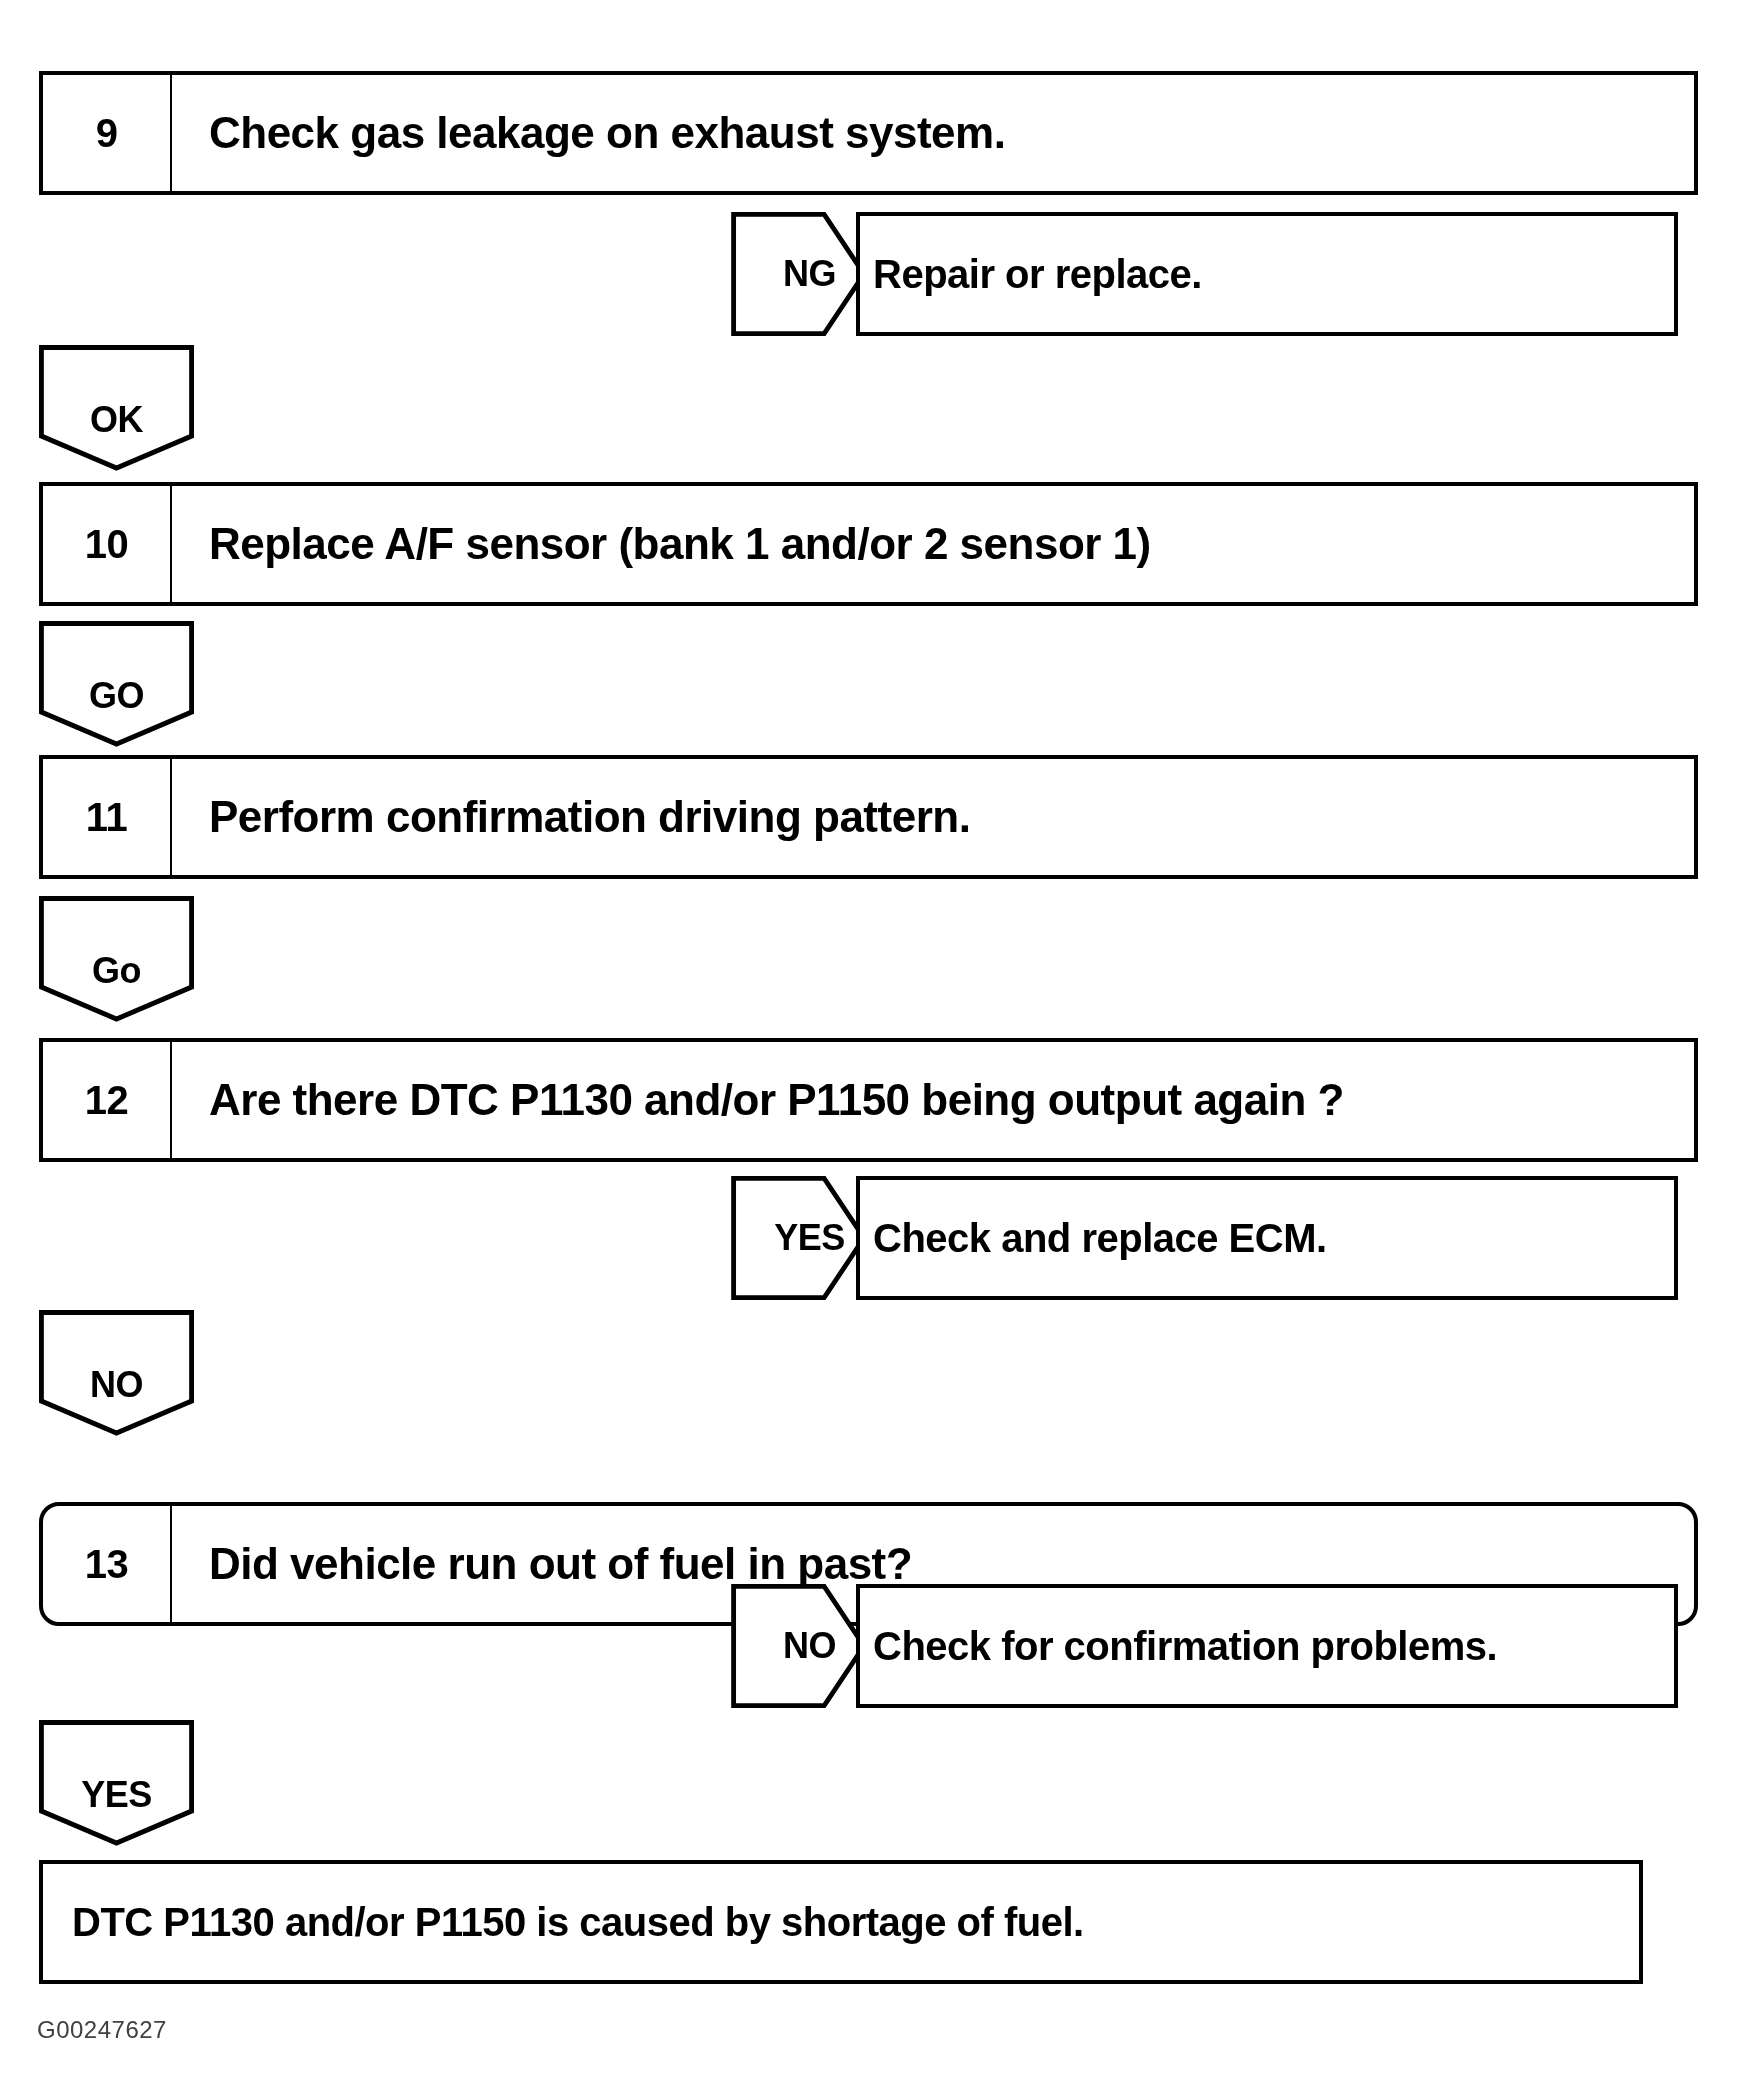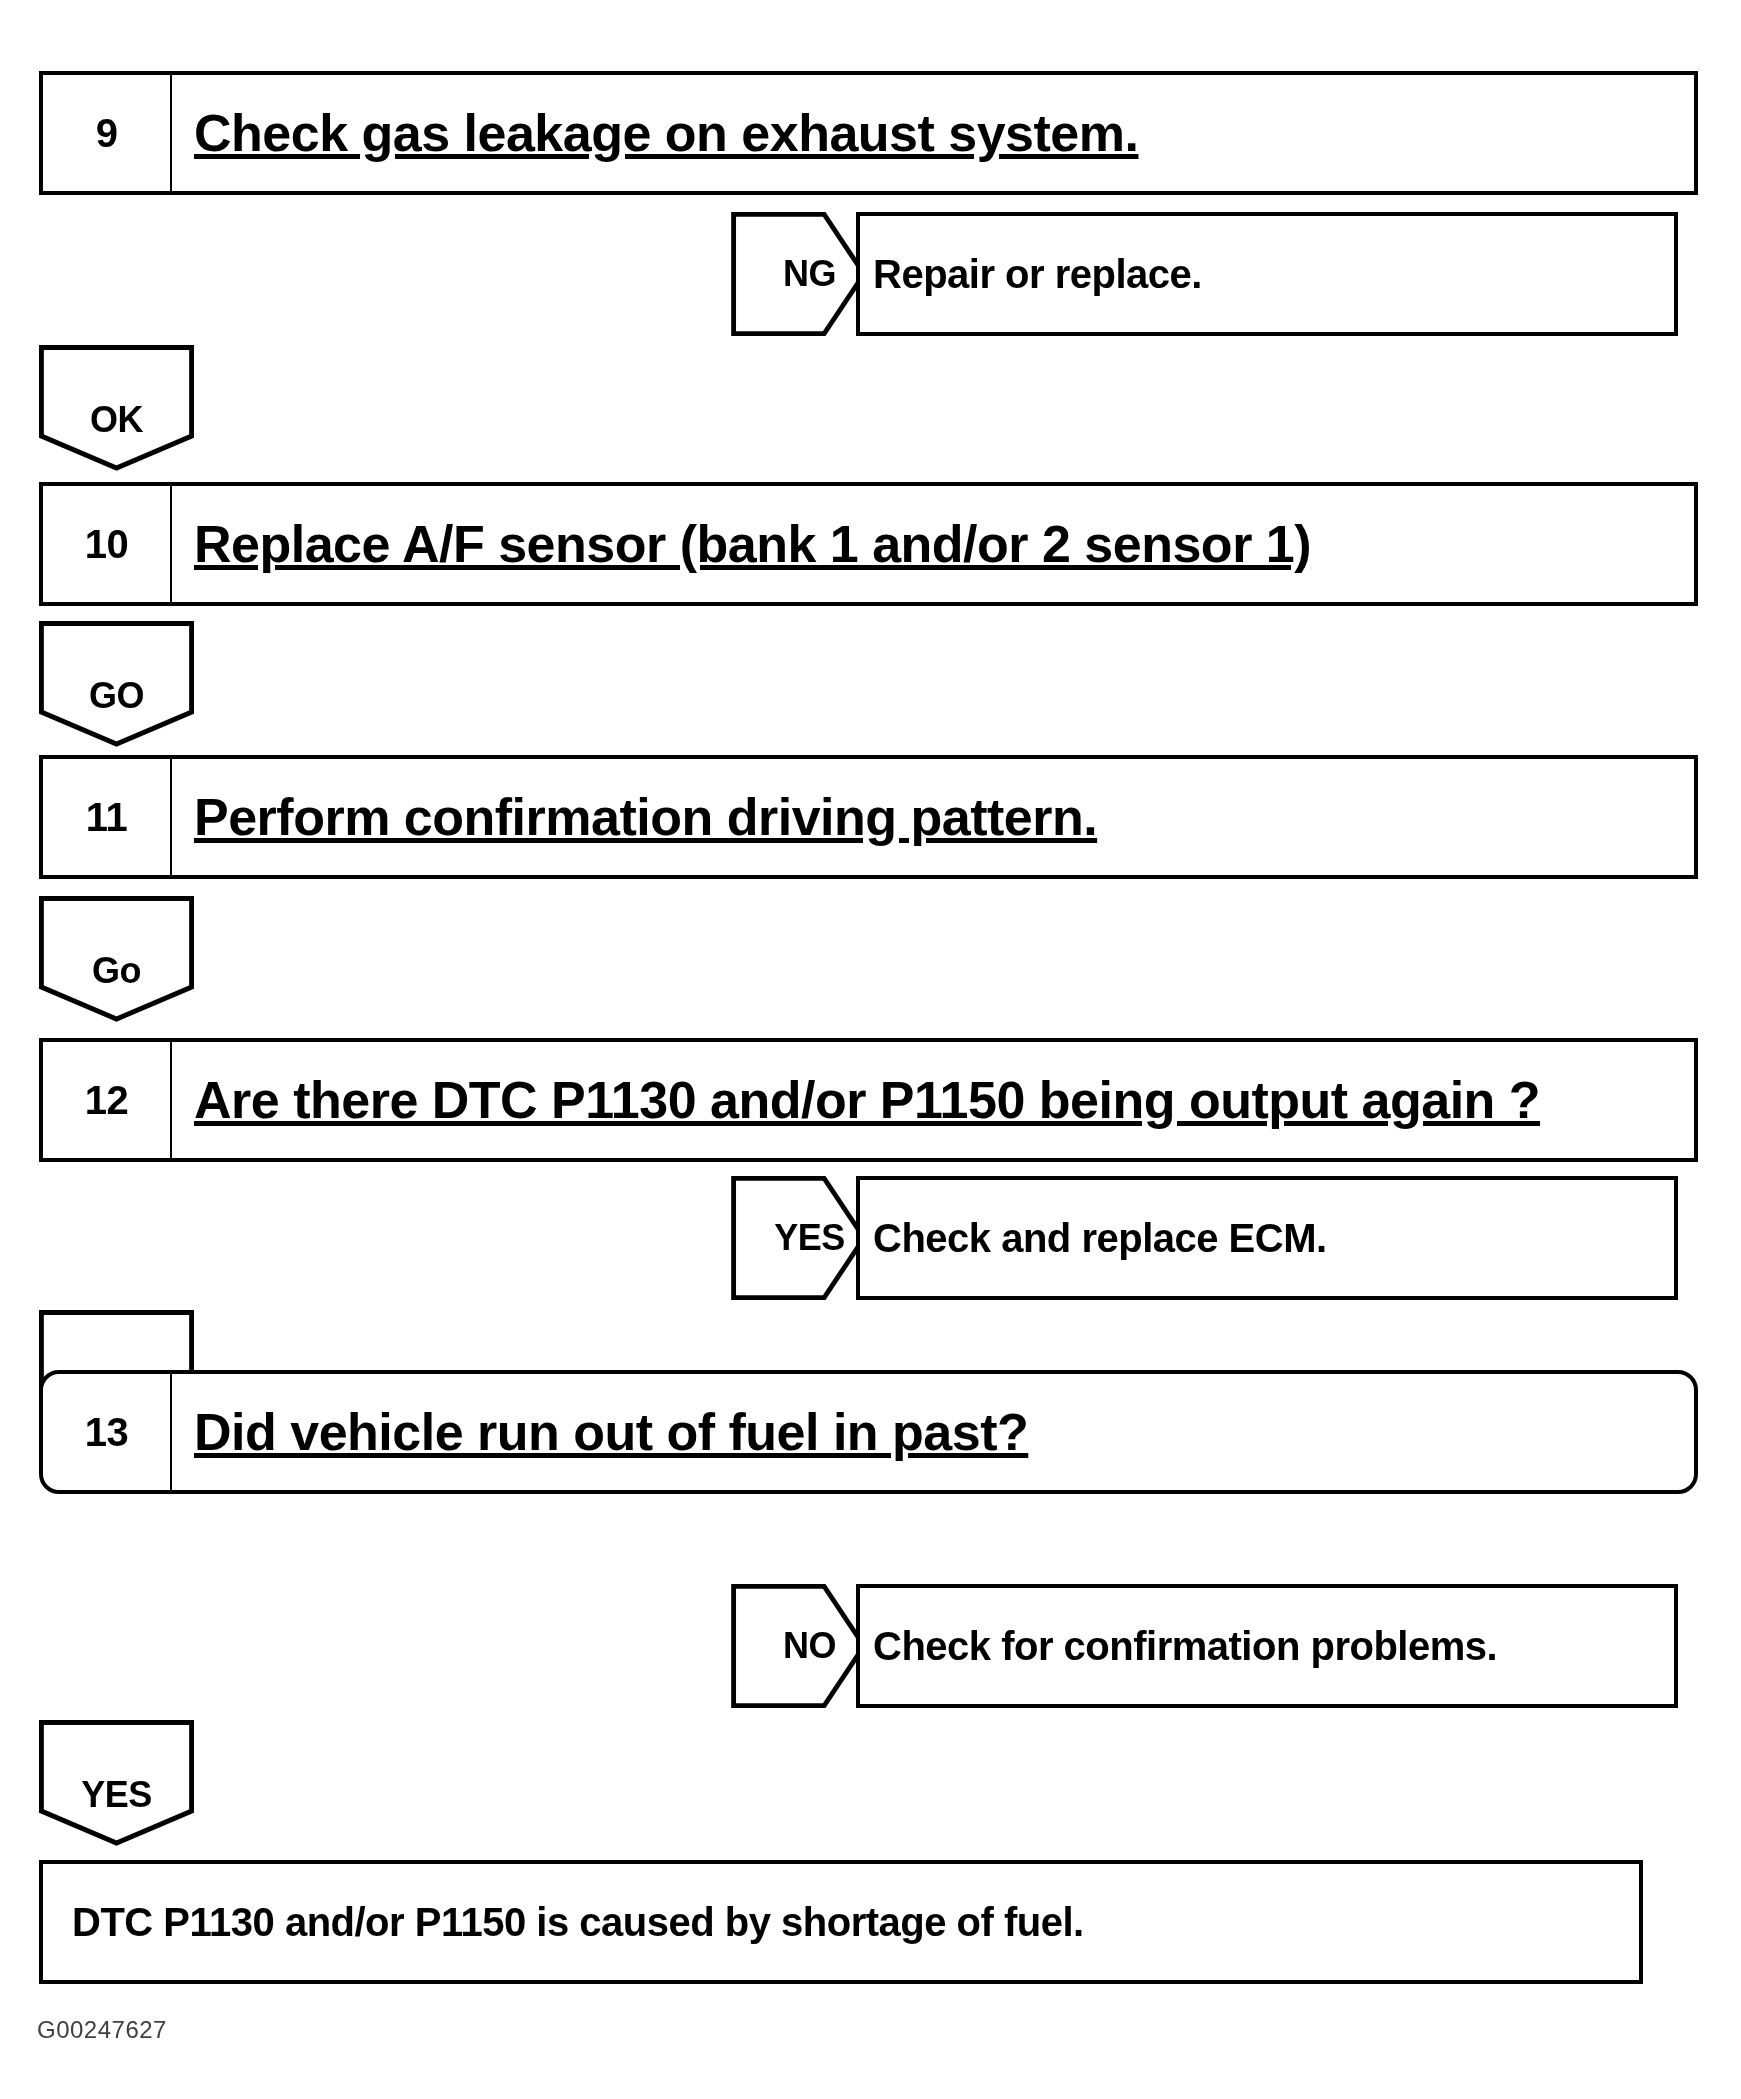--- a/index.html
+++ b/index.html
@@ -12,22 +12,22 @@
     position:absolute;left:39px;width:1659px;height:124px;
     border:4.9px solid #000;box-sizing:border-box;background:#fff;
     display:flex;align-items:stretch;
   }
   .step .num{
     width:127px;flex:0 0 127px;border-right:2.9px solid #000;
     display:flex;align-items:center;justify-content:center;
     font-size:40px;font-weight:700;letter-spacing:-0.5px;
   }
   .step .desc{
-    flex:1;display:flex;align-items:center;padding-left:22px;
-    font-size:52px;font-weight:700;letter-spacing:-0.5px;white-space:nowrap;text-decoration:underline;
+    flex:1;display:flex;align-items:center;padding-left:37px;
+    font-size:44px;font-weight:700;letter-spacing:-0.5px;white-space:nowrap;
   }
   
   .result{
     position:absolute;left:856px;width:822px;height:124px;
     border:4.9px solid #000;box-sizing:border-box;background:#fff;
     display:flex;align-items:center;padding-left:13px;
     font-size:40px;font-weight:700;letter-spacing:-0.5px;white-space:nowrap;
   }
   
   .connector{position:absolute;left:39px;width:155px;height:126px;}
@@ -112,21 +112,21 @@
   </div>
   <div class="result" style="top:1176px;">Check and replace ECM.</div>
 
   <div class="connector" style="top:1310px;">
     <svg width="155" height="126" viewBox="0 0 160 130">
       <polygon points="2.5,2.5 157.5,2.5 157.5,94 80,127 2.5,94" fill="#ffffff" stroke="#000000" stroke-width="5"></polygon>
     </svg>
     <div class="clabel">NO</div>
   </div>
 
-  <div class="step" style="top:1370px;border-radius:20px;">
+  <div class="step" style="top:1502px;border-radius:20px;">
     <div class="num">13</div>
     <div class="desc">Did vehicle run out of fuel in past?</div>
   </div>
 
   <div class="branch-arrow" style="top:1584px;">
     <svg width="136" height="124" viewBox="0 0 140 128">
       <polygon points="2.5,2.5 96,2.5 137,64 96,125.5 2.5,125.5" fill="#ffffff" stroke="#000000" stroke-width="5"></polygon>
     </svg>
     <div class="blabel">NO</div>
   </div>

